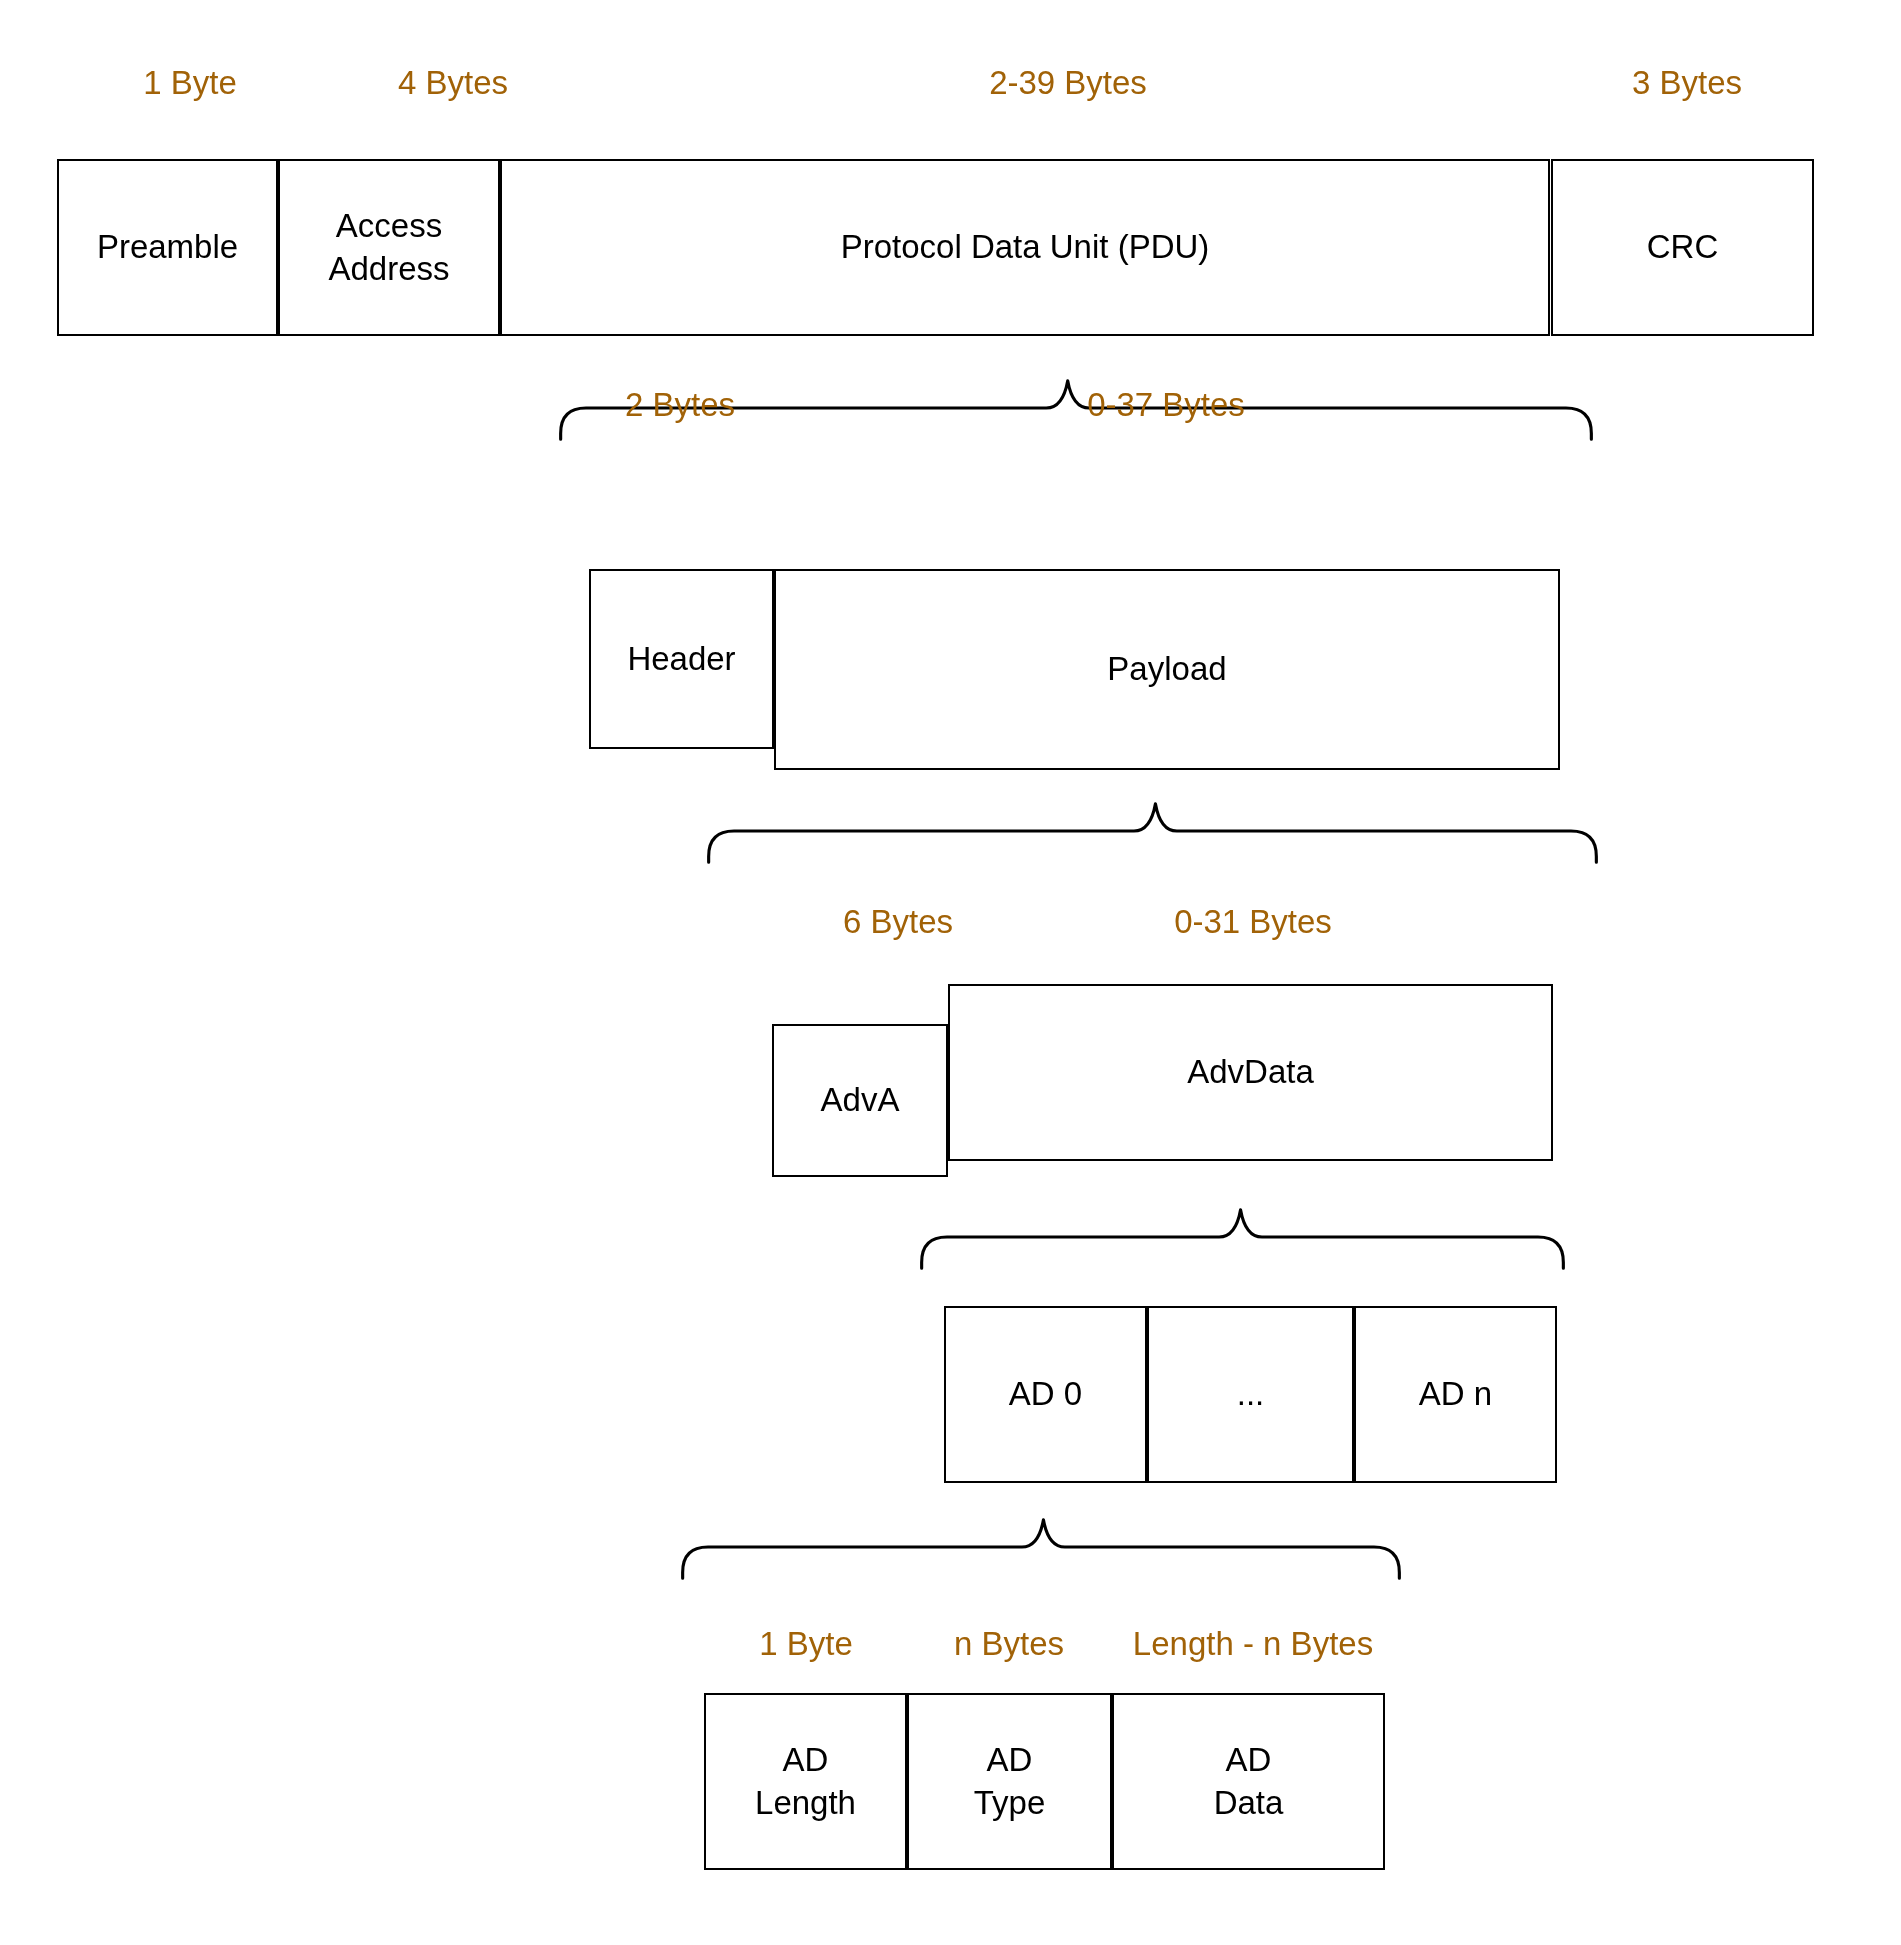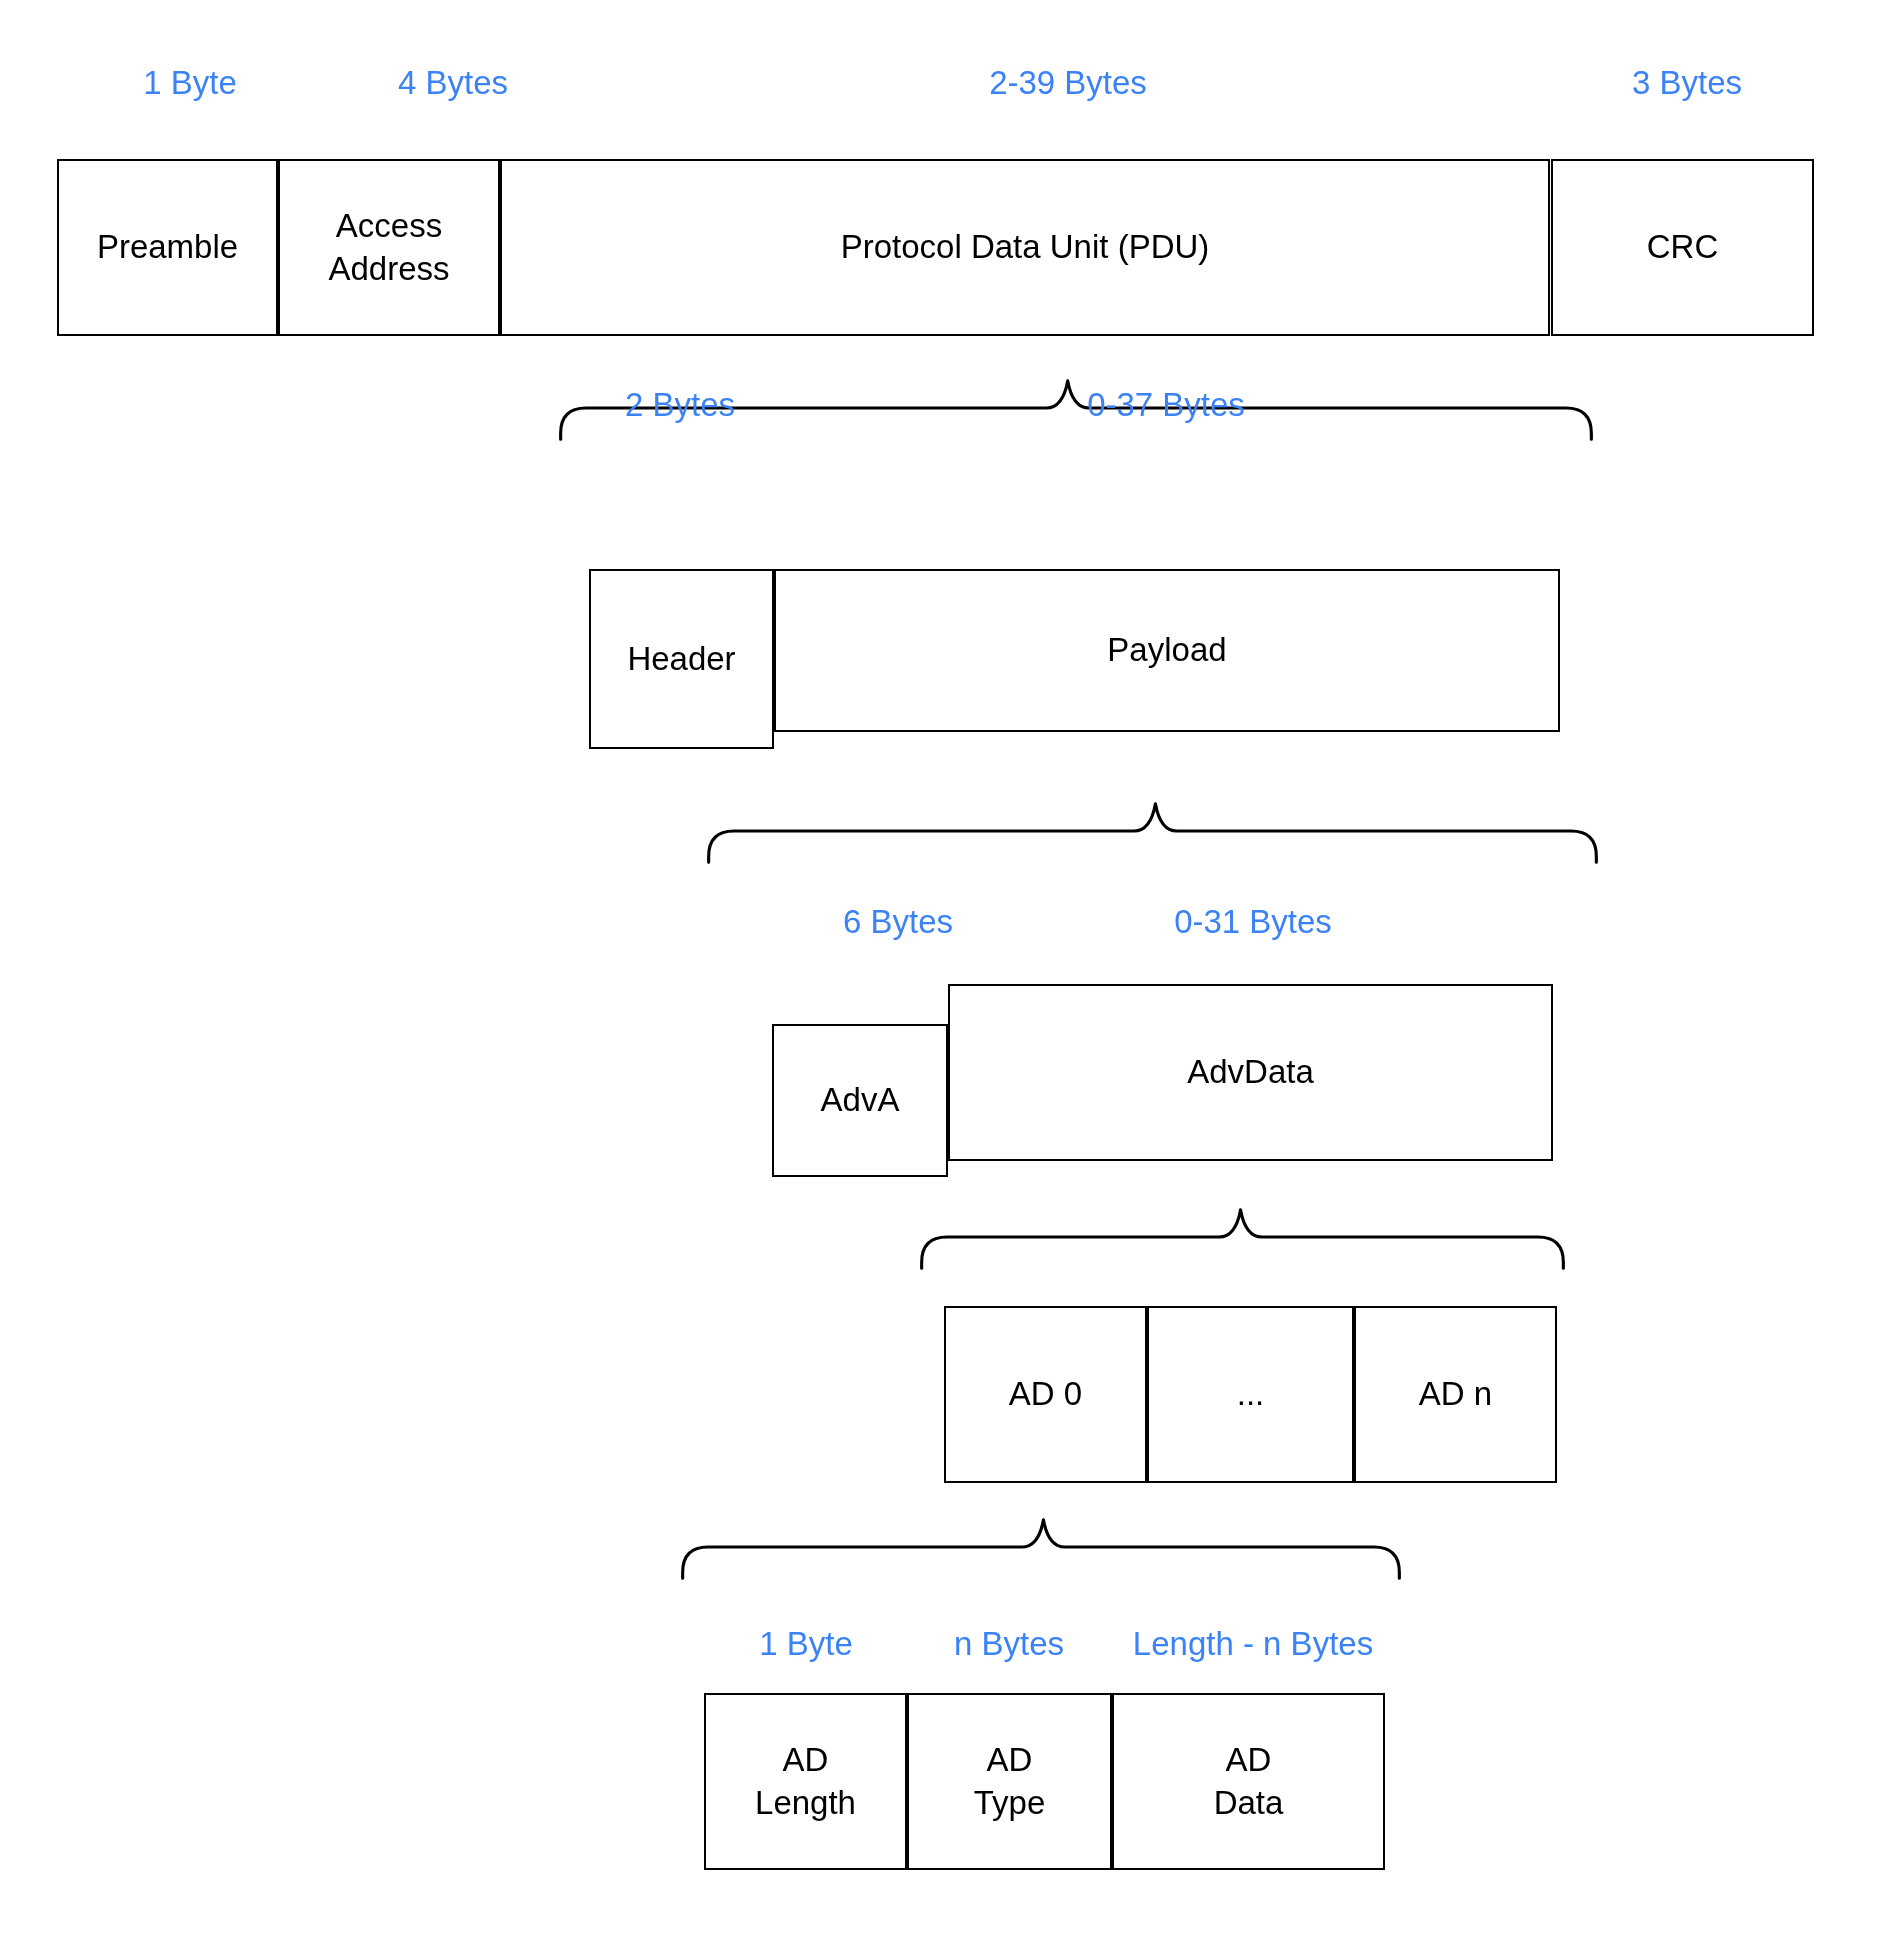--- a/index.html
+++ b/index.html
@@ -32,21 +32,21 @@
     justify-content: center;
     text-align: center;
     line-height: 1.28;
     font-size: 33px;
     color: #000000;
     white-space: pre-line;
   }
   .size-label {
     position: absolute;
     font-size: 33px;
-    color: #3b82f6;
+    color: #a16207;
     text-align: center;
     transform: translateX(-50%);
     white-space: nowrap;
     line-height: 1;
   }
   .brace-wrap {
     position: absolute;
   }
   .brace-wrap svg {
     display: block;
@@ -82,21 +82,21 @@
     <div class="size-label" style="left: 1068px; top: 66px;">2-39 Bytes</div>
     <div class="size-label" style="left: 1687px; top: 66px;">3 Bytes</div>
     <div class="field-box" style="left: 57px; top: 159px; width: 221px; height: 177px; border-color: rgb(0, 0, 0);">Preamble</div>
     <div class="field-box" style="left: 500px; top: 159px; width: 1050px; height: 177px; border-color: rgb(0, 0, 0);">Protocol Data Unit (PDU)</div>
     <div class="field-box" style="left: 278px; top: 159px; width: 222px; height: 177px; border-color: rgb(0, 0, 0);">Access
 Address</div>
     <div class="field-box" style="left: 1551px; top: 159px; width: 263px; height: 177px; border-color: rgb(0, 0, 0);">CRC</div>
     <div class="size-label" style="left: 680px; top: 388px;">2 Bytes</div>
     <div class="size-label" style="left: 1166px; top: 388px;">0-37 Bytes</div>
     <div class="field-box" style="left: 589px; top: 569px; width: 185px; height: 180px; border-color: rgb(0, 0, 0);">Header</div>
-    <div class="field-box" style="left: 774px; top: 569px; width: 786px; height: 163px; border-color: rgb(0, 0, 0);">Payload</div>
+    <div class="field-box" style="left: 774px; top: 569px; width: 786px; height: 201px; border-color: rgb(0, 0, 0);">Payload</div>
     <div class="size-label" style="left: 898px; top: 905px;">6 Bytes</div>
     <div class="size-label" style="left: 1253px; top: 905px; text-align: right;">0-31 Bytes</div>
     <div class="field-box" style="left: 772px; top: 984px; width: 176px; height: 153px; border-color: rgb(0, 0, 0); margin-top: 40px;">AdvA</div>
     <div class="field-box" style="left: 948px; top: 984px; width: 605px; height: 177px; border-color: rgb(0, 0, 0);">AdvData</div>
     <div class="field-box" style="left: 944px; top: 1306px; width: 203px; height: 177px; border-color: rgb(0, 0, 0); text-align: center;">AD 0</div>
     <div class="field-box" style="left: 1147px; top: 1306px; width: 207px; height: 177px; border-color: rgb(0, 0, 0);">...</div>
     <div class="field-box" style="left: 1354px; top: 1306px; width: 203px; height: 177px; border-color: rgb(0, 0, 0);">AD n</div>
     <div class="size-label" style="left: 806px; top: 1627px;">1 Byte</div>
     <div class="size-label" style="left: 1009px; top: 1627px;">n Bytes</div>
     <div class="size-label" style="left: 1253px; top: 1627px;">Length - n Bytes</div>

